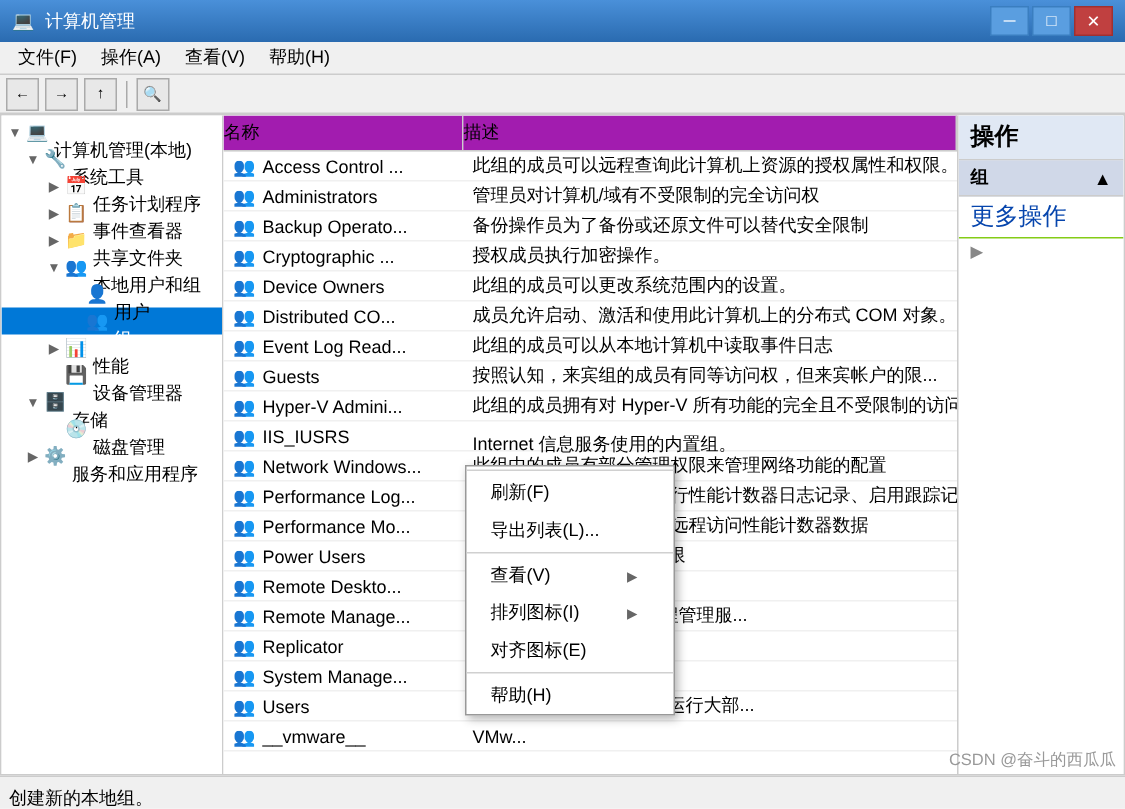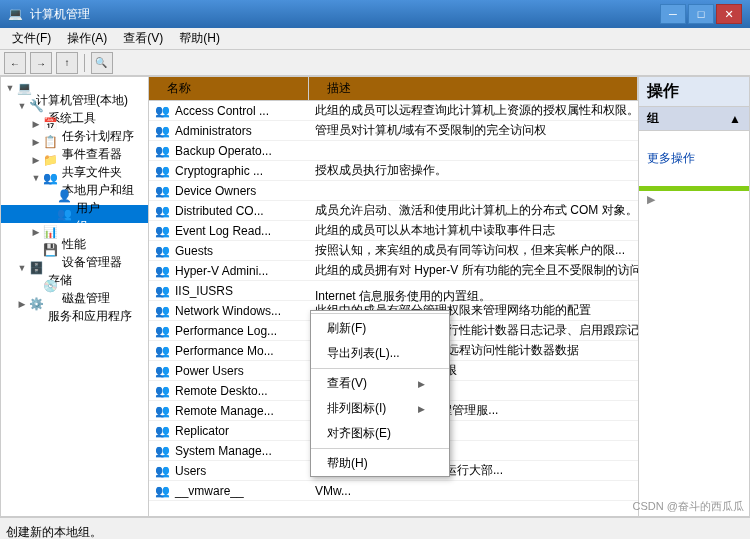--- a/index.html
+++ b/index.html
@@ -142,27 +142,27 @@
 
     .list-header {
       display: flex;
       background: #f0f0f0;
       border-bottom: 1px solid #ccc;
       position: sticky;
       top: 0;
       z-index: 10;
     }
     .list-col-header {
-      padding: 3px 18px;
+      padding: 3px 0;
       font-size: 12px;
       border-right: 1px solid #ccc;
       font-weight: normal;
       cursor: pointer;
       user-select: none;
-      background: #a16207;
+      background: #a21caf;
     }
 
     .list-row {
       display: flex;
       align-items: center;
       height: 20px;
       border-bottom: 1px solid #f0f0f0;
       cursor: pointer;
     }
     .list-cell {
@@ -201,25 +201,25 @@
       background: #d0d8e8;
       padding: 3px 8px;
       font-size: 12px;
       font-weight: bold;
       border-bottom: 1px solid #ccc;
       display: flex;
       justify-content: space-between;
       align-items: center;
     }
     .actions-item {
-      padding: 19px 8px;
-      font-size: 12px;
+      padding: 3px 8px;
+      font-size: 16px;
       color: #0645ad;
       cursor: pointer;
-      border-bottom: 5px solid #84cc16;
+      border-bottom: 1px solid #84cc16;
       display: flex;
       align-items: center;
     }
 
     
     .status-bar {
       height: 30px;
       background: #f0f0f0;
       border-top: 1px solid #ccc;
       display: flex;
@@ -396,33 +396,35 @@
         <span class="list-cell-icon">👥</span>
         <span>Administrators</span>
       </div>
       <div class="list-cell" style="flex:1;">管理员对计算机/域有不受限制的完全访问权</div>
     </div>
     <div class="list-row">
       <div class="list-cell" style="width:160px;">
         <span class="list-cell-icon">👥</span>
         <span>Backup Operato...</span>
       </div>
+      <div class="list-cell" style="flex:1;">备份操作员为了备份或还原文件可以替代安全限制</div>
     </div>
     <div class="list-row">
       <div class="list-cell" style="width:160px;">
         <span class="list-cell-icon">👥</span>
         <span>Cryptographic ...</span>
       </div>
       <div class="list-cell" style="flex:1;">授权成员执行加密操作。</div>
     </div>
     <div class="list-row">
       <div class="list-cell" style="width:160px;">
         <span class="list-cell-icon">👥</span>
         <span>Device Owners</span>
       </div>
+      <div class="list-cell" style="flex:1;">此组的成员可以更改系统范围内的设置。</div>
     </div>
     <div class="list-row">
       <div class="list-cell" style="width:160px;">
         <span class="list-cell-icon">👥</span>
         <span>Distributed CO...</span>
       </div>
       <div class="list-cell" style="flex:1;">成员允许启动、激活和使用此计算机上的分布式 COM 对象。</div>
     </div>
     <div class="list-row">
       <div class="list-cell" style="width:160px;">

